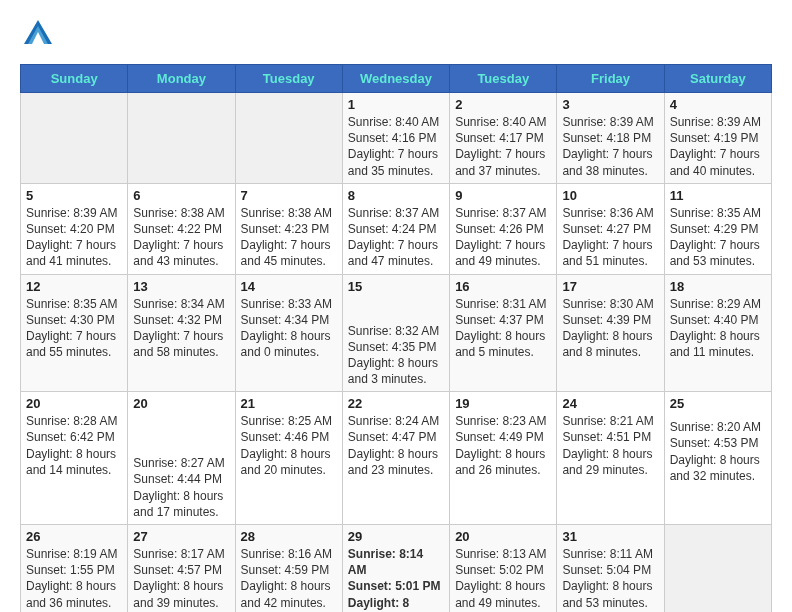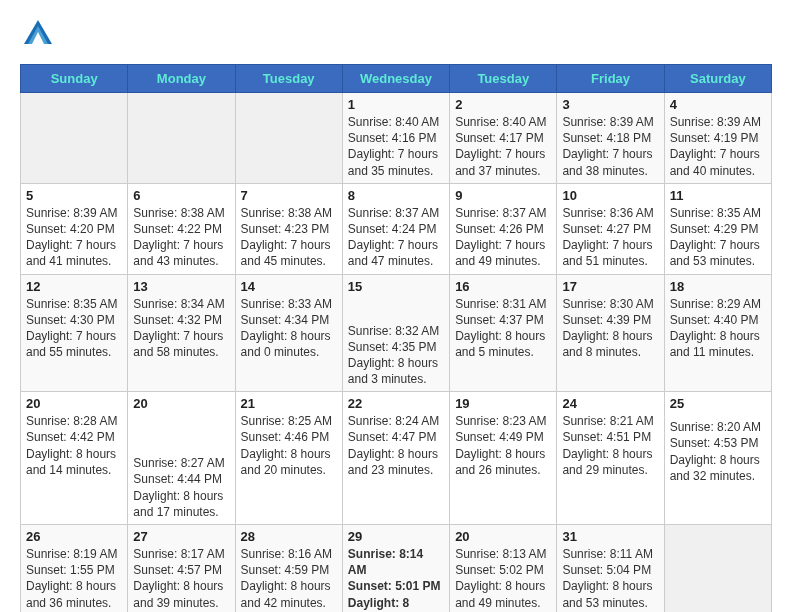--- a/index.html
+++ b/index.html
@@ -266,21 +266,21 @@
             <div class="day-info" style="white-space: pre-line;">Sunrise: 8:29 AM
 Sunset: 4:40 PM
 Daylight: 8 hours
 and 11 minutes.</div>
           </td>
         </tr>
         <tr>
           <td>
             <span class="day-num">20</span>
             <div class="day-info" style="white-space: pre-line;">Sunrise: 8:28 AM
-Sunset: 4:42 PM
+Sunset: 6:42 PM
 Daylight: 8 hours
 and 14 minutes.</div>
           </td>
           <td>
             <span class="day-num">20</span>
             <div class="day-info" style="white-space: pre-line; margin-top: 44px;">Sunrise: 8:27 AM
 Sunset: 4:44 PM
 Daylight: 8 hours
 and 17 minutes.</div>
           </td>

